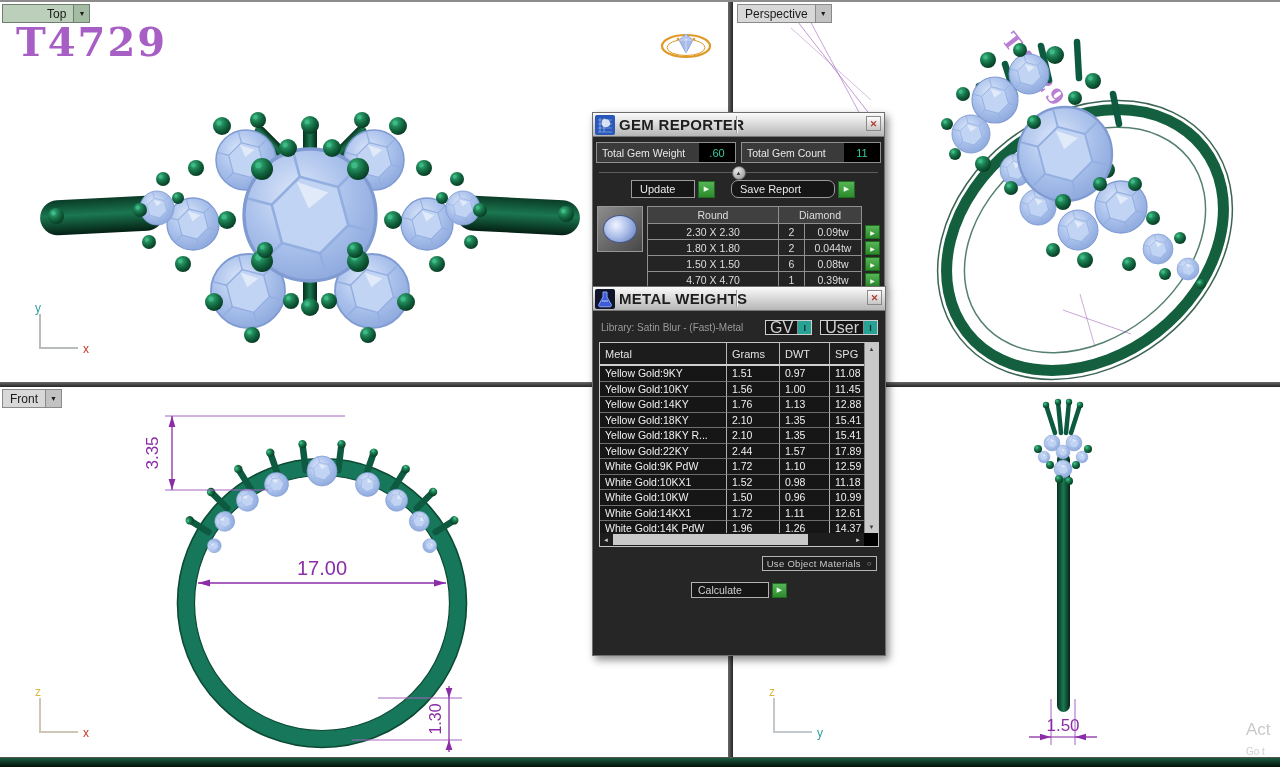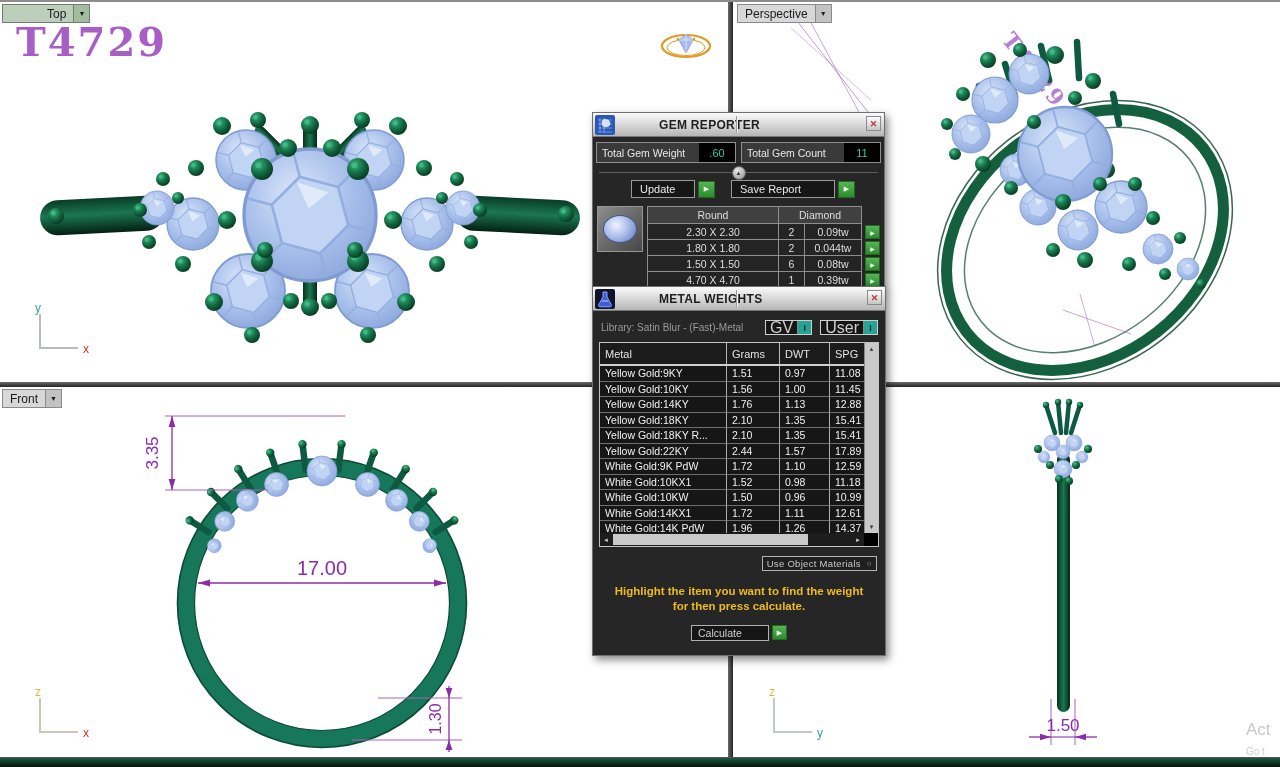--- a/index.html
+++ b/index.html
@@ -35,21 +35,21 @@
   .dimtxt{fill:#8b2da8;font-family:"Liberation Sans",sans-serif;}
   .purpline{stroke:#9b59b6;stroke-width:1;}
   .axis-lab{font-family:"Liberation Sans",sans-serif;font-size:12px;}
   
   .panel{position:absolute;background:#262626;border:1px solid #6e6e6e;box-shadow:3px 4px 8px rgba(0,0,0,.45);z-index:10;}
   #gem-reporter{left:592px;top:110px;width:291px;height:174px;}
   #metal-weights{left:592px;top:284px;width:292px;height:368px;}
   .titlebar{position:relative;height:23px;background:linear-gradient(#fbfbfb,#b6b6b6);display:flex;align-items:center;border-bottom:1px solid #777;}
   .titlebar::after{content:'';position:absolute;left:143px;top:3px;bottom:3px;width:1px;background:#999;box-shadow:1px 0 0 #f5f5f5;}
   .titlebar .ticon{margin:0 4px 0 2px;display:flex;}
-  .titlebar .ttext{font-size:12px;font-weight:bold;color:#1e1e1e;letter-spacing:.3px;margin-left:40px;}
+  .titlebar .ttext{font-size:15px;font-weight:bold;color:#1e1e1e;letter-spacing:.3px;}
   .closebtn{position:absolute;right:3px;top:3px;width:15px;height:15px;background:linear-gradient(#fdfdfd,#c6c6c6);
             border:1px solid #8a8a8a;display:flex;align-items:center;justify-content:center;
             color:#b23a30;font-size:9px;font-weight:bold;box-sizing:border-box;cursor:default;}
   
   .tg-row{display:flex;gap:5px;margin:5px 3px 0 3px;}
   .tg-box{display:flex;border:1px solid #8f8f8f;height:19px;flex:1;}
   .tg-box .lb{background:#3a3a3a;color:#e8e8e8;font-size:10.5px;display:flex;align-items:center;padding:0 5px;white-space:nowrap;flex:1;}
   .tg-box .vl{background:#000;color:#35c9a2;font-size:11px;display:flex;align-items:center;justify-content:center;min-width:36px;}
   .collapse{position:relative;margin:9px 6px 2px 6px;border-top:1px solid #5d5d5d;}
   .knob{position:absolute;left:50%;top:-7px;margin-left:-7px;width:14px;height:14px;border-radius:50%;
@@ -472,21 +472,21 @@
           <span>▲</span>
         </div>
     </div>
     <div class="btn-row">
       <div class="dbtn" style="width:64px;">
           <span>Update</span>
         </div>
       <div class="green-btn">
           <span>▶</span>
         </div>
-      <div class="dbtn" style="width:104px;margin-left:16px;">
+      <div class="dbtn" style="width:104px;margin-left:16px;border-radius:7px;">
           <span>Save Report</span>
         </div>
       <div class="green-btn">
           <span>▶</span>
         </div>
     </div>
     <div class="gr-table-wrap">
       <div class="gr-thumb">
           <div class="gr-gem"></div>
         </div>
@@ -636,24 +636,20 @@
         <div class="h-thumb"></div>
         <span class="sa rt">►</span>
       </div>
     </div>
     <div class="uom-row">
       <div class="uom">
         <span>Use Object Materials</span>
         <span class="circ">○</span>
       </div>
     </div>
-    <div class="instruction">
-      <div>Highlight the item you want to find the weight</div>
-      <div>for then press calculate.</div>
-    </div>
     <div class="calc-row">
       <div class="calc-btn">
           <span>Calculate</span>
         </div>
       <div class="green-btn" style="width:15px;height:15px;">
           <span>▶</span>
         </div>
     </div>
   </div>
 

